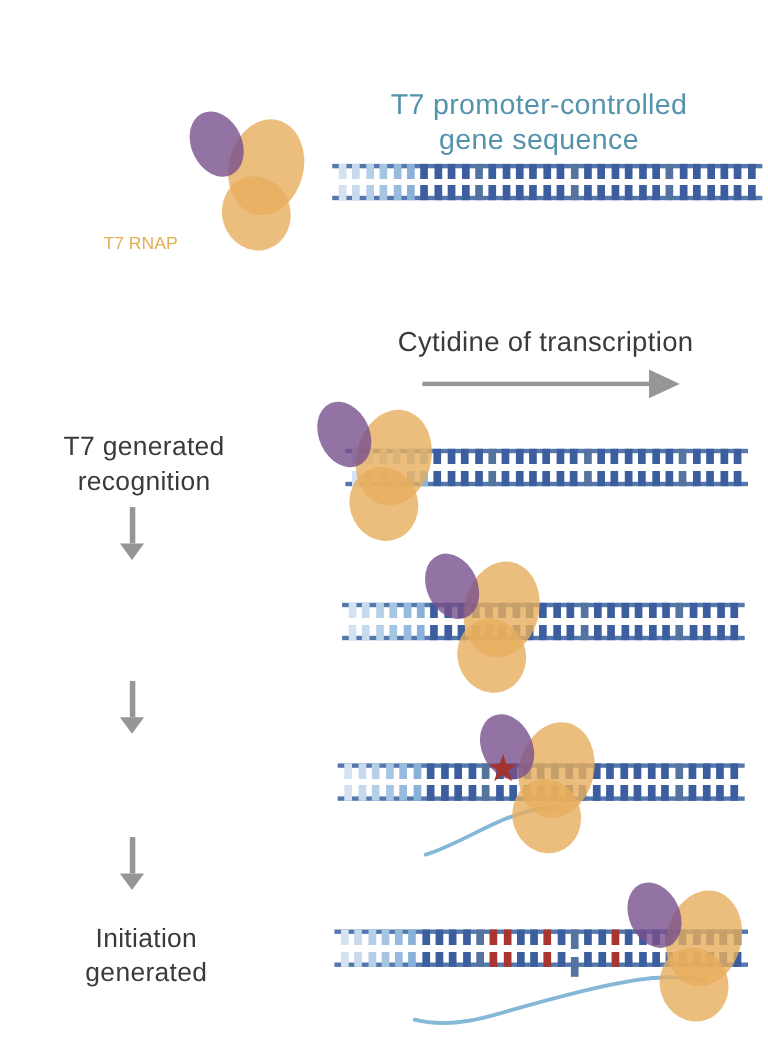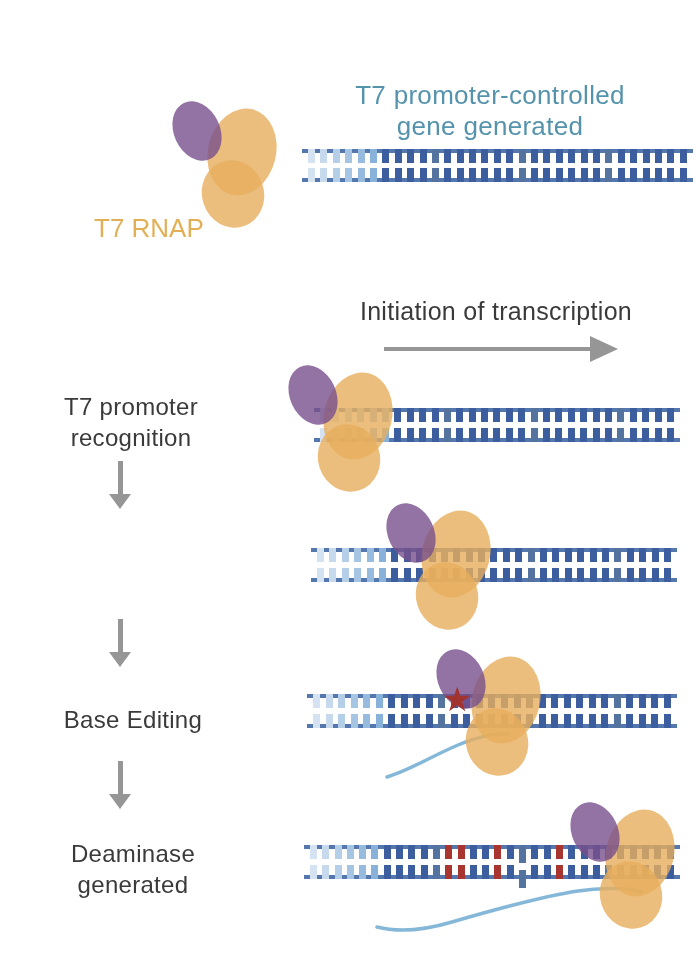--- a/index.html
+++ b/index.html
@@ -56,24 +56,24 @@
 
 <div class="canvas">
 
 
   <div class="complex" style="left:172px;top:100px;">
     <div class="lobe main"></div>
     <div class="lobe low"></div>
     <div class="lobe purp"></div>
   </div>
 
-  <div class="txt orange-txt" style="left:94px;top:213px;font-size:26px;">T7 RNAP</div>
+  <div class="txt orange-txt" style="left:94px;top:213px;font-size:16px;">T7 RNAP</div>
 
   <div class="txt teal-txt center" style="left:290px;top:80px;width:400px;font-size:26px;line-height:31px;">T7 promoter-controlled
-gene generated</div>
+gene sequence</div>
 
   <div class="dna" style="left:302px;top:149px;width:391px;height:33px;">
     <div class="rail top"></div>
     <div class="rail bot"></div>
     <div class="rungs">
         <div class="rung" style="--c: #d4e2f1;"></div>
         <div class="rung" style="--c: #c6d9ed;"></div>
         <div class="rung" style="--c: #b6cfe8;"></div>
         <div class="rung" style="--c: #a6c5e3;"></div>
         <div class="rung" style="--c: #96bbde;"></div>
@@ -99,45 +99,44 @@
         <div class="rung" style="--c: #54749f;"></div>
         <div class="rung" style="--c: #3c5e9e;"></div>
         <div class="rung" style="--c: #3c5e9e;"></div>
         <div class="rung" style="--c: #3c5e9e;"></div>
         <div class="rung" style="--c: #3c5e9e;"></div>
         <div class="rung" style="--c: #3c5e9e;"></div>
         <div class="rung" style="--c: #3c5e9e;"></div>
       </div>
   </div>
 
-  <div class="txt dark-txt center" style="left:300px;top:297px;width:392px;font-size:25px;">Initiation of transcription</div>
+  <div class="txt dark-txt center" style="left:300px;top:297px;width:392px;font-size:25px;">Cytidine of transcription</div>
   <div class="harrow" style="left:384px;top:336px;">
     <div class="sh"></div>
     <div class="hd"></div>
   </div>
 
-  <div class="txt dark-txt center" style="left:2px;top:391px;width:258px;font-size:24px;line-height:31px;">T7 promoter
+  <div class="txt dark-txt center" style="left:2px;top:391px;width:258px;font-size:24px;line-height:31px;">T7 generated
 recognition</div>
   <div class="varrow" style="left:107px;top:461px;">
     <div class="sh"></div>
     <div class="hd"></div>
   </div>
 
   <div class="varrow" style="left:107px;top:619px;">
     <div class="sh"></div>
     <div class="hd"></div>
   </div>
 
-  <div class="txt dark-txt center" style="left:2px;top:704px;width:262px;font-size:24px;line-height:31px;">Base Editing</div>
   <div class="varrow" style="left:107px;top:761px;">
     <div class="sh"></div>
     <div class="hd"></div>
   </div>
 
-  <div class="txt dark-txt center" style="left:2px;top:838px;width:262px;font-size:24px;line-height:31px;">Deaminase
+  <div class="txt dark-txt center" style="left:2px;top:838px;width:262px;font-size:24px;line-height:31px;">Initiation
 generated</div>
 
   <svg class="rna" width="698" height="956" viewBox="0 0 698 956">
     <path d="M 387 777 C 410 770 432 756 458 745 C 478 737 495 733 508 734"></path>
     <path d="M 377 927 C 400 933 425 930 452 922 C 500 908 545 896 578 891 C 602 887 628 888 641 892"></path>
   </svg>
 
   <div class="dna" style="left:314px;top:408px;width:366px;height:34px;">
     <div class="rail top"></div>
     <div class="rail bot"></div>

